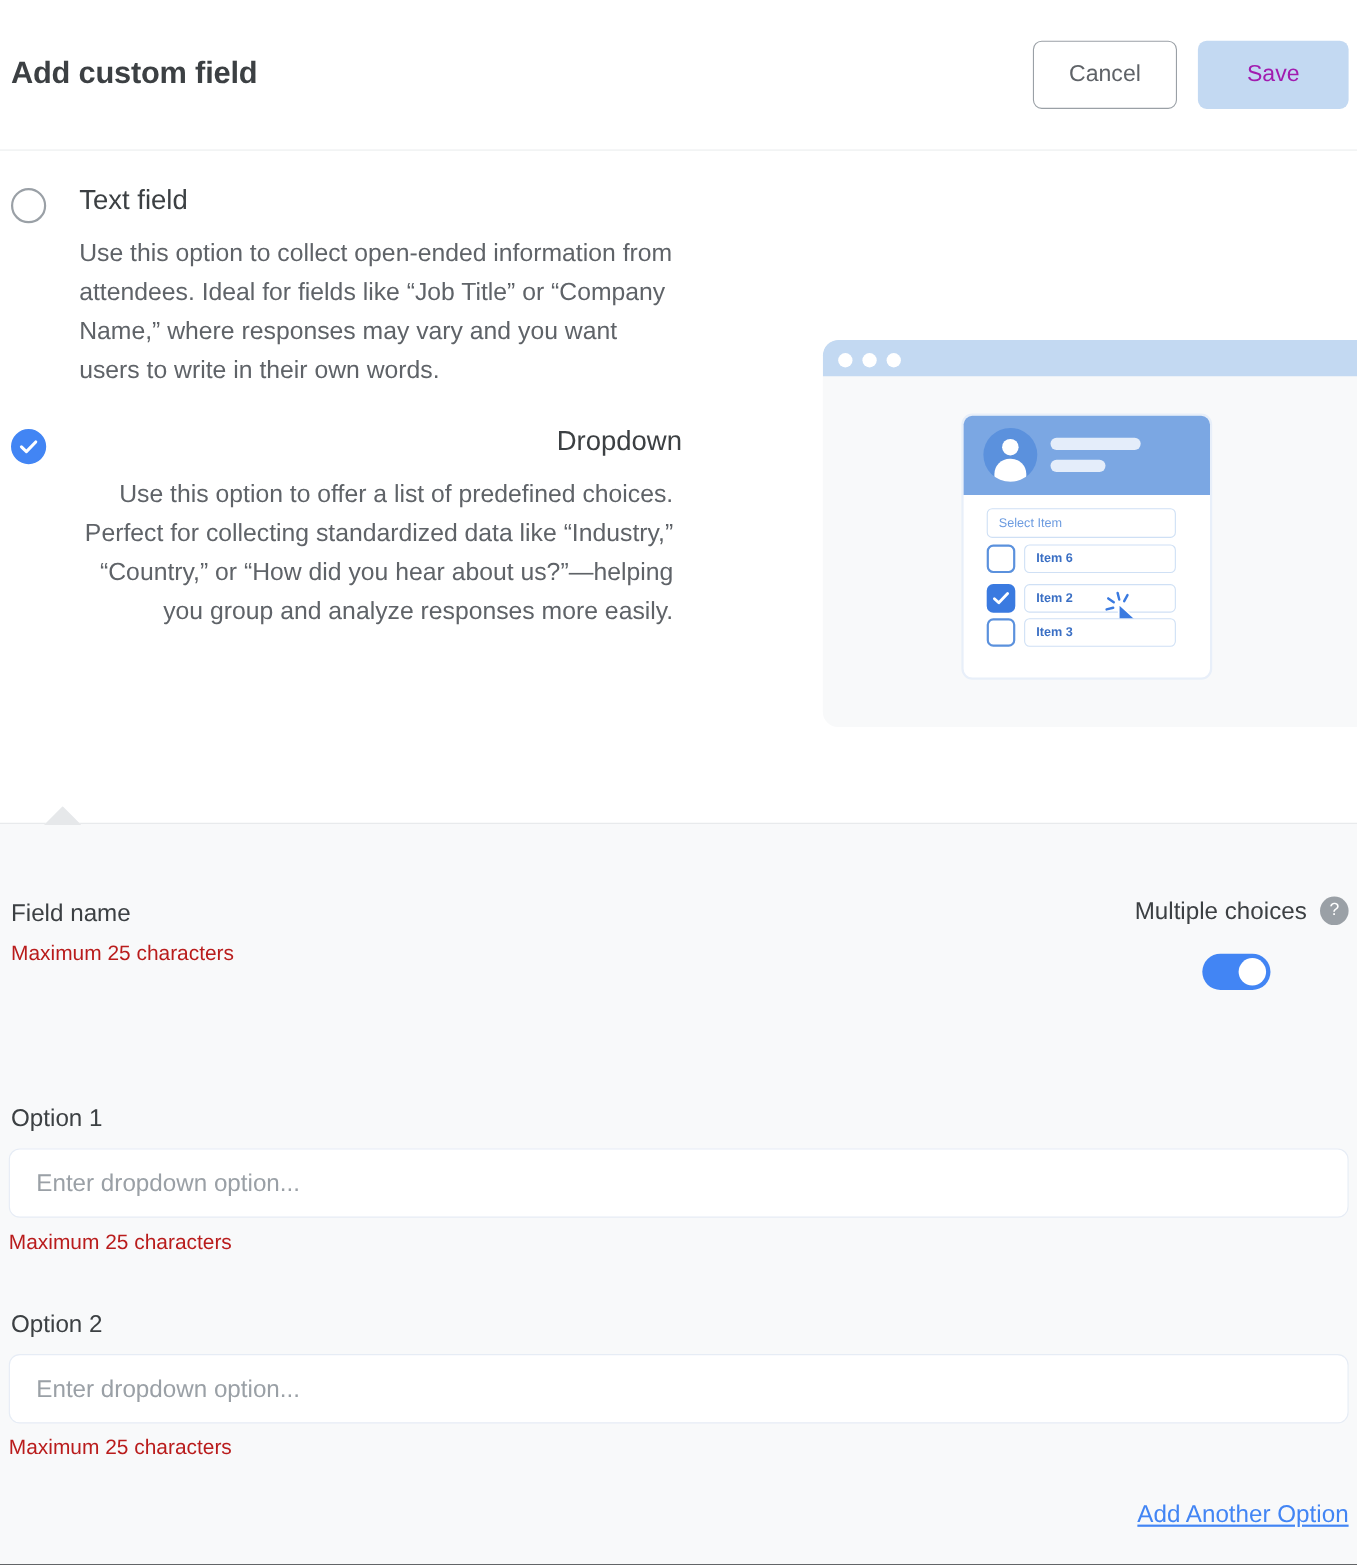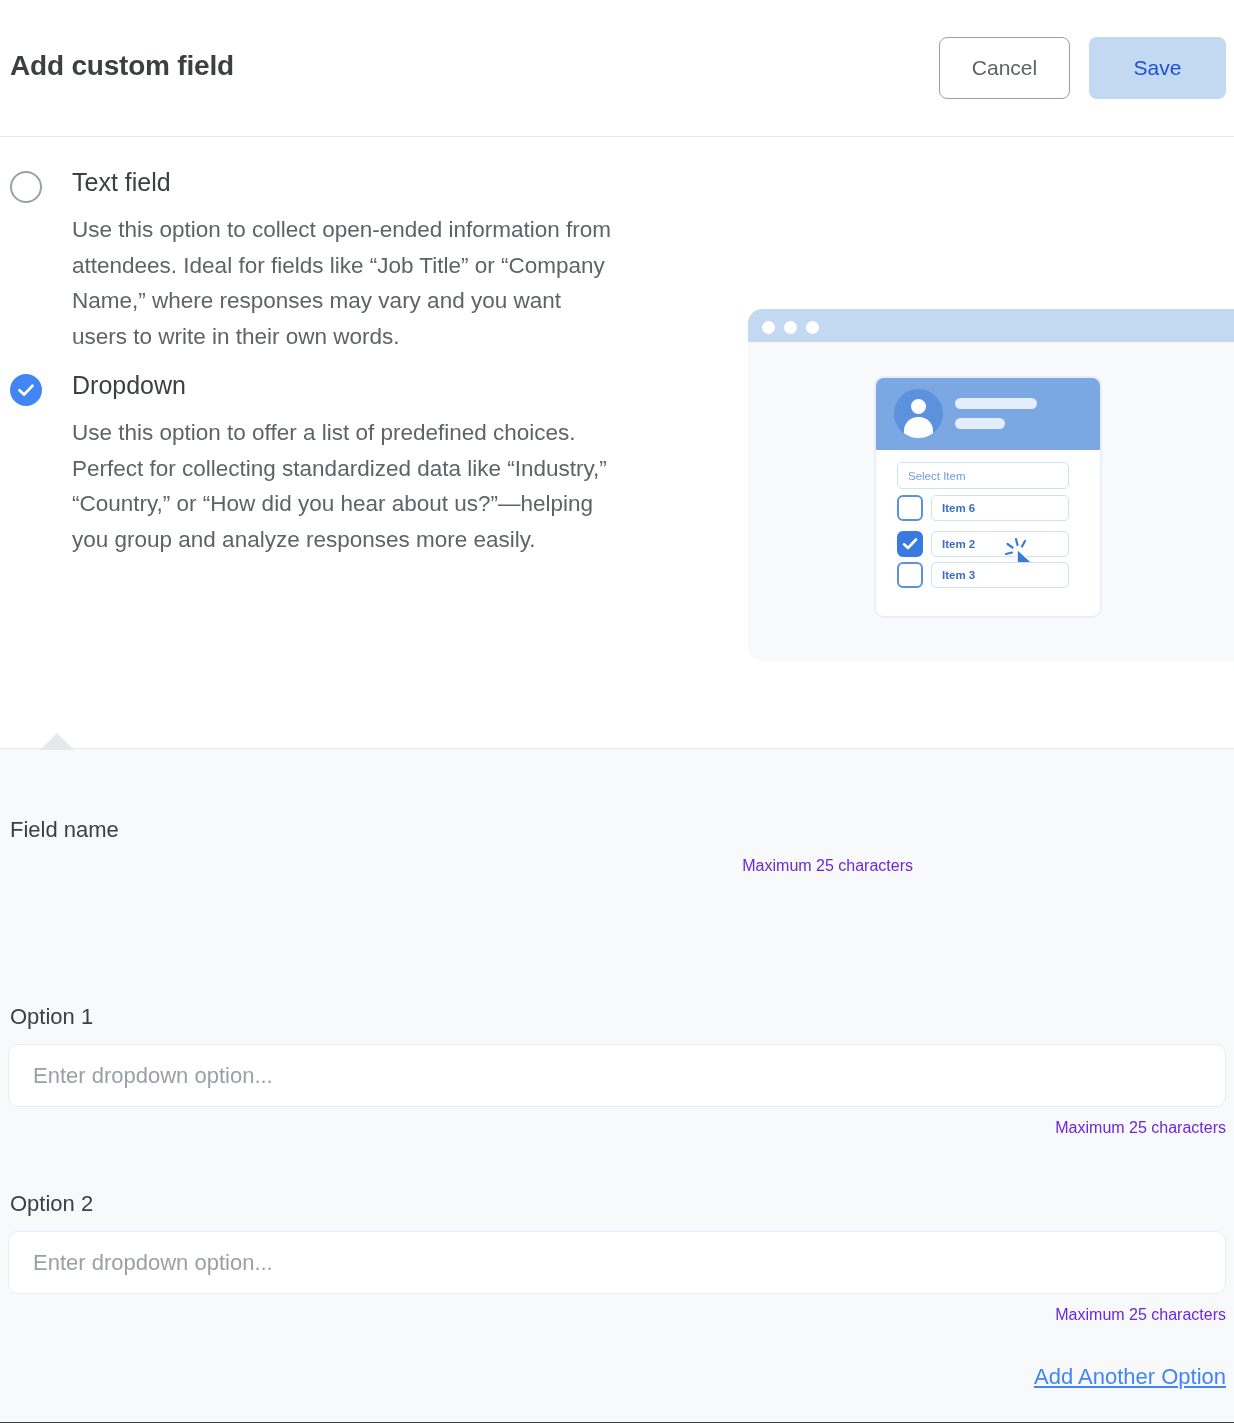--- a/index.html
+++ b/index.html
@@ -55,42 +55,42 @@
   .btn-cancel {
     width: 131px;
     background: #ffffff;
     border: 1px solid #9aa0a6;
     color: #5f6368;
   }
   .btn-save {
     width: 137px;
     background: #c3d9f2;
     border: none;
-    color: #1d4ed8;
+    color: #a21caf;
     cursor: default;
   }
 
   
   .options-area {
     position: relative;
     height: 611px;
     background: #ffffff;
   }
   .opt-col {
     position: absolute;
     left: 0;
     top: 0;
     width: 620px;
   }
   .option-row {
     position: relative;
     padding-left: 72px;
   }
   .option-row.first { margin-top: 30px; }
-  .option-row.second { margin-top: 16px; }
+  .option-row.second { margin-top: 32px; text-align: right; }
 
   .radio {
     position: absolute;
     left: 10px;
     top: 4px;
     width: 32px;
     height: 32px;
     border-radius: 50%;
     cursor: pointer;
   }
@@ -294,23 +294,22 @@
     border: 1px solid #e6ecf5;
     border-radius: 10px;
     height: 63px;
     display: flex;
     align-items: center;
     padding-left: 24px;
     font-size: 22px;
     color: #9aa0a6;
   }
   .hint {
-    font-size: 16px;
-    color: #6d28d9;
-    text-align: right;
+    font-size: 19px;
+    color: #b91c1c;
   }
 
   .row-fieldname { position: absolute; left: 10px; top: 68px; width: 903px; }
   .row-fieldname .label { margin-bottom: 14px; }
   .row-fieldname .hint { margin-top: 12px; }
 
   .row-multi {
     position: absolute;
     right: 8px;
     top: 66px;
@@ -471,20 +470,31 @@
   </div>
 
   <div class="form-panel">
     <div class="notch"></div>
 
     <div class="row-fieldname">
       <div class="label">Field name</div>
       <div class="hint">Maximum 25 characters</div>
     </div>
 
+    <div class="row-multi">
+      <div class="multi-head">
+        <div class="label">Multiple choices</div>
+        <div class="help-icon">?</div>
+      </div>
+      <div class="toggle-wrap">
+        <div class="toggle">
+          <div class="knob"></div>
+        </div>
+      </div>
+    </div>
 
     <div class="row-option o1">
       <div class="label">Option 1</div>
       <div class="field-input">Enter dropdown option...</div>
       <div class="hint">Maximum 25 characters</div>
     </div>
 
     <div class="row-option o2">
       <div class="label">Option 2</div>
       <div class="field-input">Enter dropdown option...</div>

